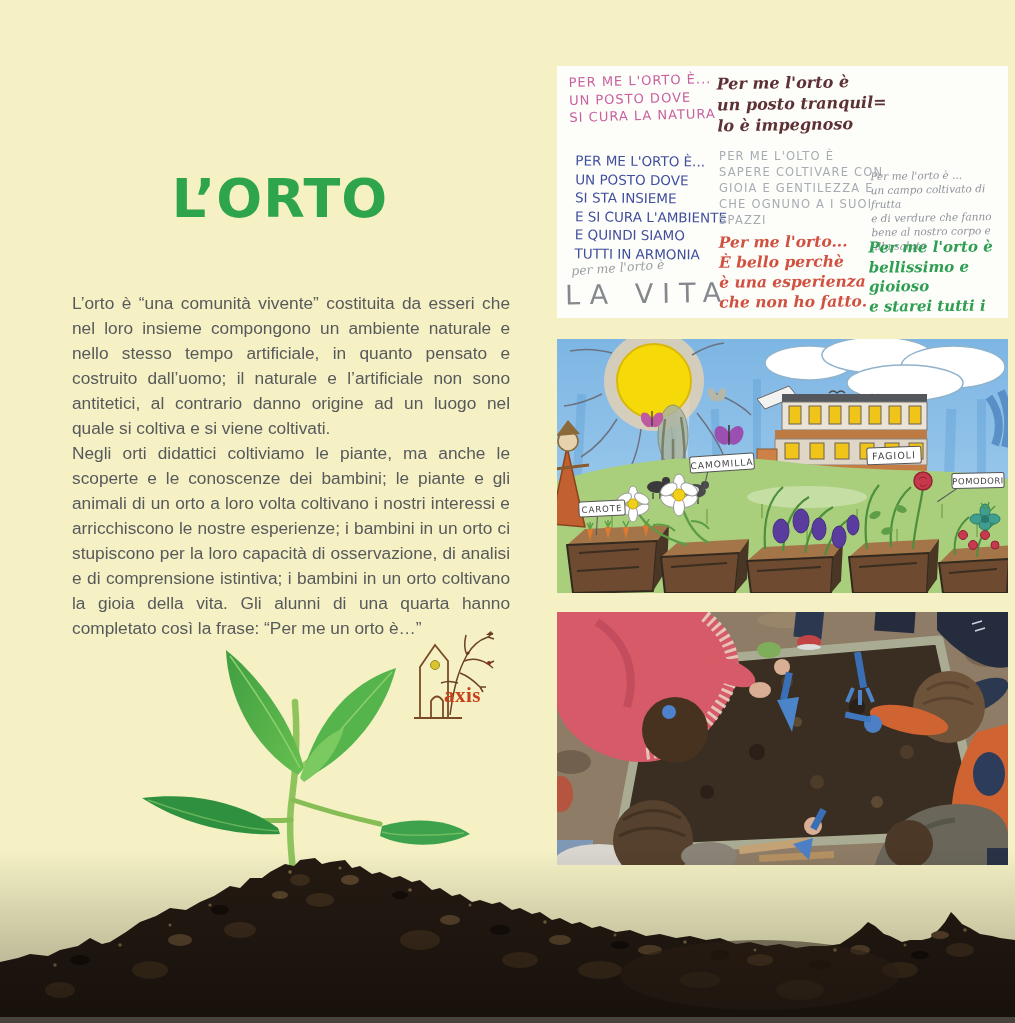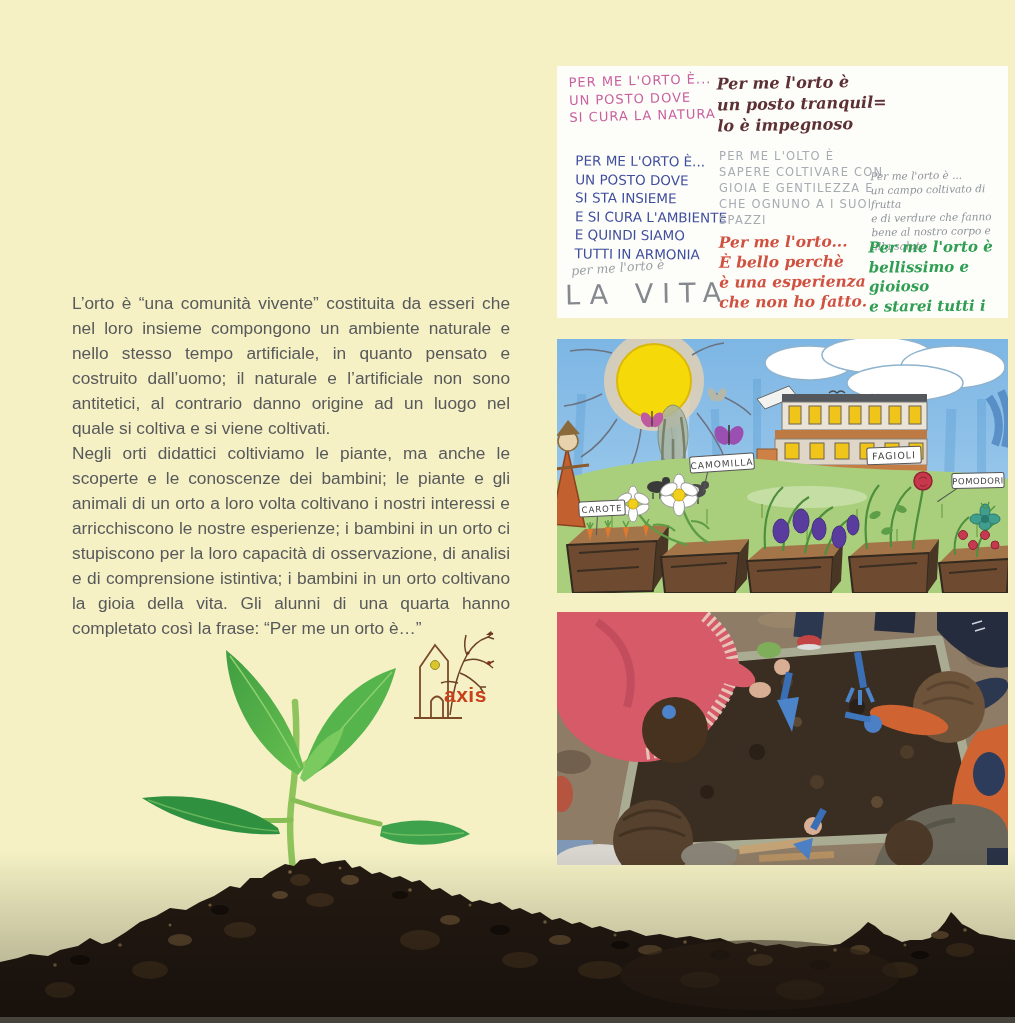--- a/index.html
+++ b/index.html
@@ -28,32 +28,33 @@
   .n3a{ left:14px; top:194px; font-size:12.5px; transform:rotate(-4deg); }
   .n3b{ left:8px;  top:212px; font-size:27px; letter-spacing:9px; transform:rotate(-1deg); font-weight:400; }
   .n4{ left:160px; top:6px;   font-size:16px;   line-height:21px; font-weight:bold; transform:rotate(-1deg); }
   .n5{ left:162px; top:82px;  font-size:11.5px; line-height:16px; letter-spacing:1.2px; }
   .n6{ left:162px; top:166px; font-size:15.5px; line-height:20px; font-weight:bold; transform:rotate(-.5deg); }
   .n7{ left:315px; top:5px;   font-size:13px;   line-height:15.4px; letter-spacing:.5px; }
   .n8{ left:314px; top:102px; font-size:10.5px; line-height:14px; transform:rotate(-1deg); }
   .n9{ left:312px; top:172px; font-size:15px;   line-height:19.5px; font-weight:bold; transform:rotate(-.5deg); }
 
   .logo{ position:absolute; left:404px; top:625px; width:105px; height:100px; }
-  .logo-text{ position:absolute; left:40px; top:58px; font-family:Liberation Sans, sans-serif;
+  .logo-text{ position:absolute; left:40px; top:58px; font-family:Liberation Serif, serif;
               font-weight:bold; font-size:21px; color:#c6411c; letter-spacing:.5px; }
 
   .plant{ position:absolute; left:128px; top:640px; }
   .soil{ position:absolute; left:0; top:850px; }
   svg{ display:block; }
 </style>
 </head>
 <body>
 
 <div class="page">
 
+  <h1 class="title">L’ORTO</h1>
 
   <div class="body-text">
     <p>L’orto è “una comunità vivente” costituita da esseri che nel loro insieme compongono un ambiente naturale e nello stesso tempo artificiale, in quanto pensato e costruito dall’uomo; il naturale e l’artificiale non sono antitetici, al contrario danno origine ad un luogo nel quale si coltiva e si viene coltivati.</p>
     <p>Negli orti didattici coltiviamo le piante, ma anche le scoperte e le conoscenze dei bambini; le piante e gli animali di un orto a loro volta coltivano i nostri interessi e arricchiscono le nostre esperienze; i bambini in un orto ci stupiscono per la loro capacità di osservazione, di analisi e di comprensione istintiva; i bambini in un orto coltivano la gioia della vita. Gli alunni di una quarta hanno completato così la frase: “Per me un orto è…”</p>
   </div>
 
   <figure class="figure" id="notes-fig">
     <div class="note print n1" style="color: rgb(201, 97, 159);">PER ME L'ORTO È...
 UN POSTO DOVE
 SI CURA LA NATURA</div>

